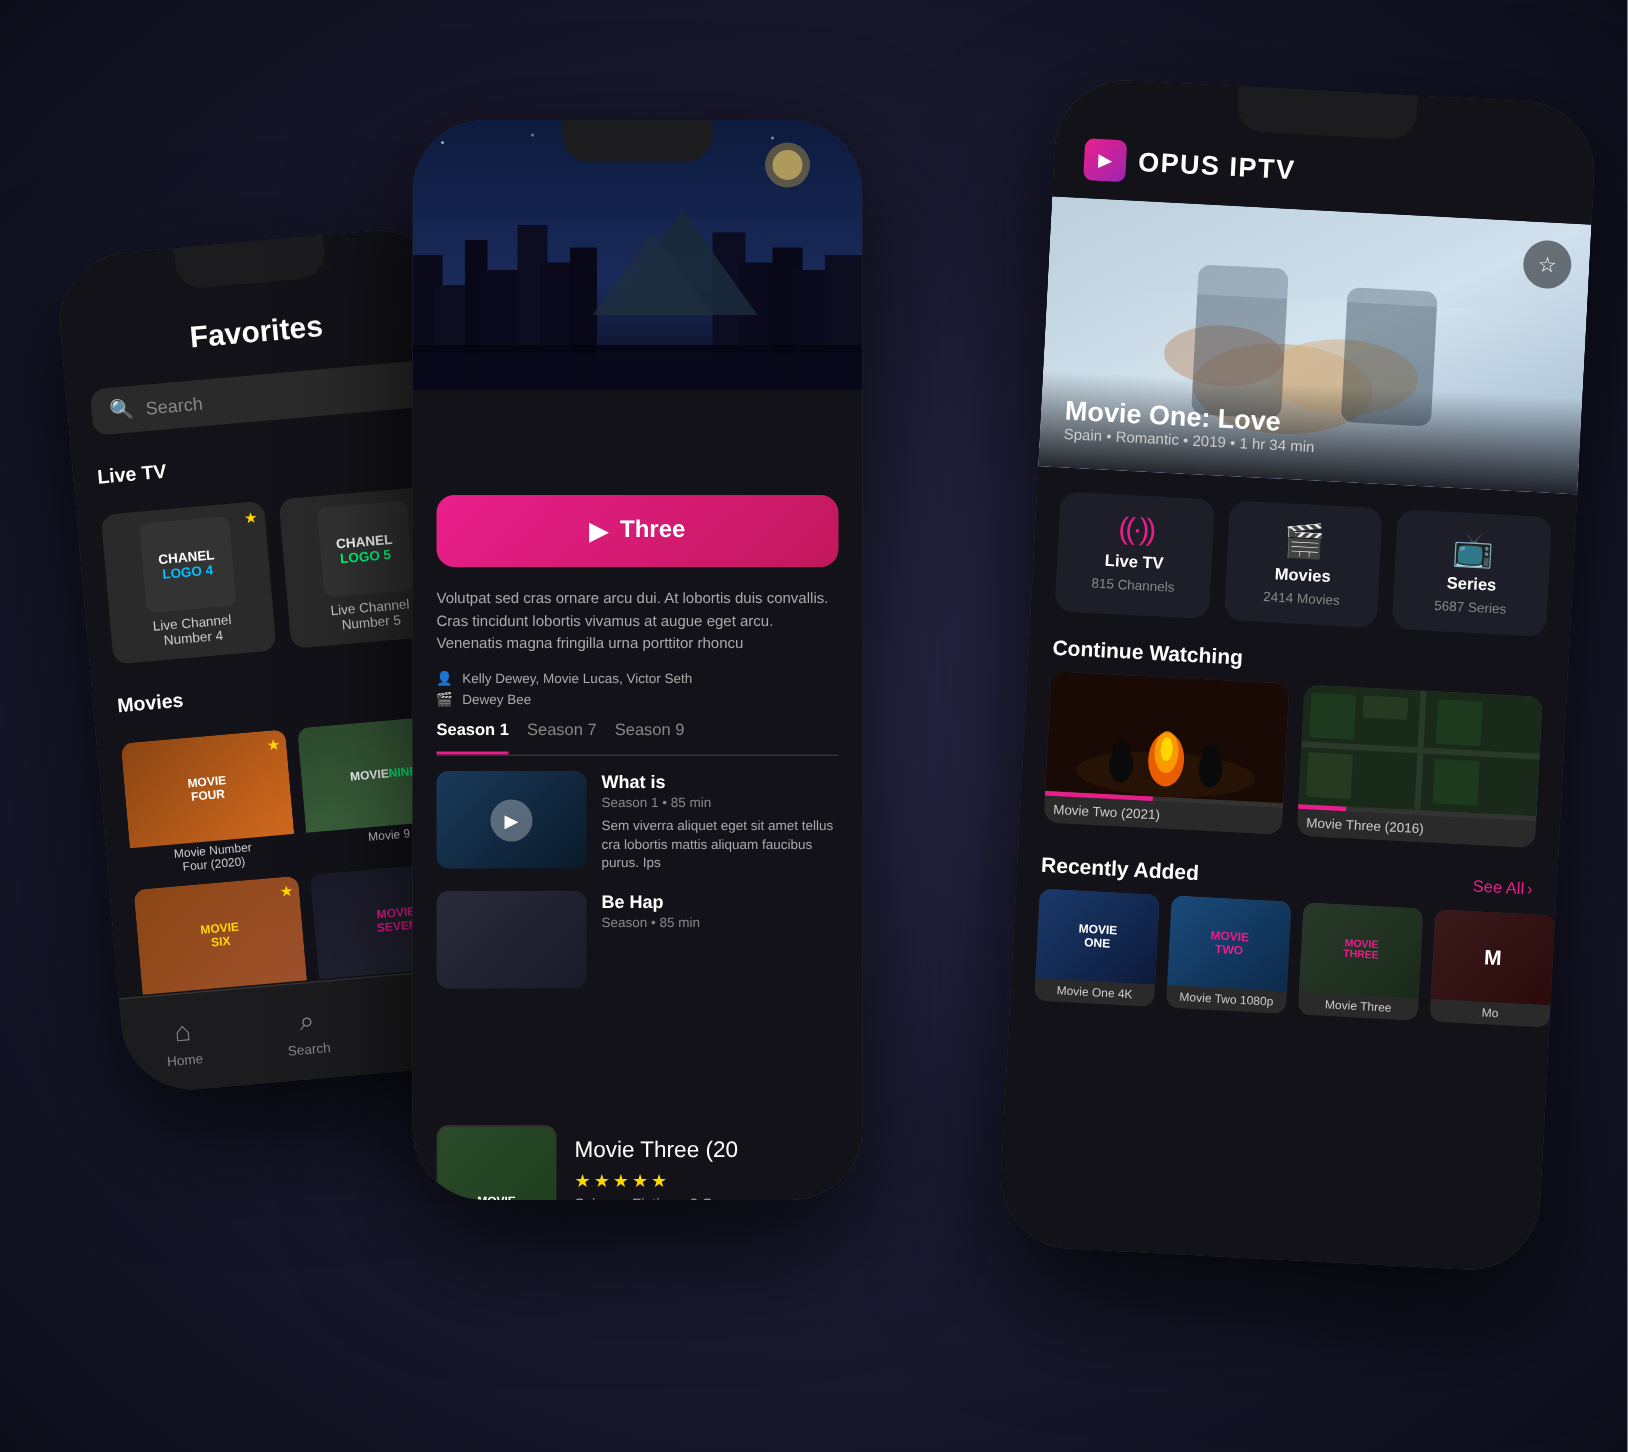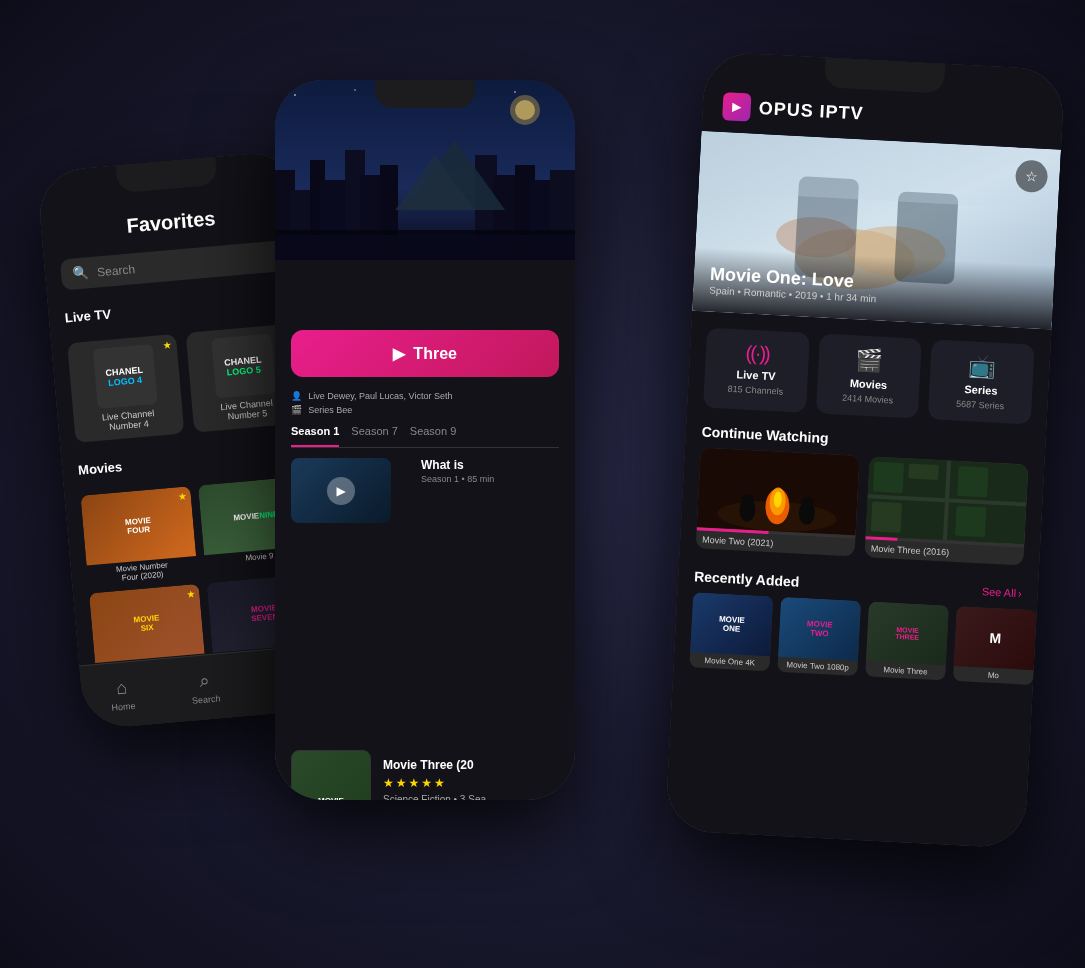--- a/index.html
+++ b/index.html
@@ -295,22 +295,22 @@
       text-align: center;
       border: 1px solid #333;
     }
 
     .movie-meta {
       flex: 1;
       padding-top: 8px;
     }
 
     .movie-main-title {
-      font-size: 12px;
-      font-weight: 700;
+      font-size: 15px;
+      font-weight: 400;
       color: white;
       line-height: 1.2;
     }
 
     .stars-row {
       display: flex;
       gap: 2px;
       margin: 4px 0;
     }
 
@@ -405,21 +405,20 @@
       background: rgba(255,255,255,0.3);
       border-radius: 50%;
       display: flex;
       align-items: center;
       justify-content: center;
       font-size: 12px;
     }
 
     .episode-info {
       flex: 1;
-      margin-left: 20px;
     }
 
     .episode-title {
       font-size: 12px;
       font-weight: 600;
       color: white;
       margin-bottom: 2px;
     }
 
     .episode-meta {
@@ -820,50 +819,64 @@
           <div class="genre-badge">Science Fiction • 3 Sea</div>
         </div>
       </div>
 
       <div class="detail-content" style="padding-top:70px;">
         <button class="play-button">
           <span>▶</span>
           <span>Three</span>
         </button>
 
+        <div class="description-text">Volutpat sed cras ornare arcu dui. At lobortis duis convallis. Cras tincidunt lobortis vivamus at augue eget arcu. Venenatis magna fringilla urna porttitor rhoncu</div>
 
         <div class="cast-row">
           <span>👤</span>
-          <span>Live Dewey, Paul Lucas, Victor Seth</span>
+          <span>Kelly Dewey, Movie Lucas, Victor Seth</span>
         </div>
         <div class="cast-row">
           <span>🎬</span>
-          <span>Series Bee</span>
+          <span>Dewey Bee</span>
         </div>
 
         <div class="seasons-tabs">
           <div class="season-tab active">Season 1</div>
           <div class="season-tab">Season 7</div>
           <div class="season-tab">Season 9</div>
         </div>
 
         <div class="episode-card">
           <div class="episode-thumb ep1-bg">
             <div class="play-circle">▶</div>
           </div>
           <div class="episode-info">
             <div class="episode-title">What is</div>
             <div class="episode-meta">
               <span>Season 1</span>
               <span> • </span>
               <span>85 min</span>
             </div>
-          </div>
-        </div>
-
+            <div class="episode-desc">Sem viverra aliquet eget sit amet tellus cra lobortis mattis aliquam faucibus purus. Ips</div>
+          </div>
+        </div>
+
+        <div class="episode-card">
+          <div class="episode-thumb ep2-bg" style="background:linear-gradient(135deg,#2a2a3a,#1a1a2a);">
+          </div>
+          <div class="episode-info">
+            <div class="episode-title">Be Hap</div>
+            <div class="episode-meta">
+              <span>Season</span>
+              <span> • </span>
+              <span>85 min</span>
+            </div>
+          </div>
+        </div>
       </div>
     </div>
   </div>
 
   <div class="phone phone-right">
     <div class="notch"></div>
     <div class="screen opus-screen">
 
       <div class="opus-header">
         <div class="opus-logo">

